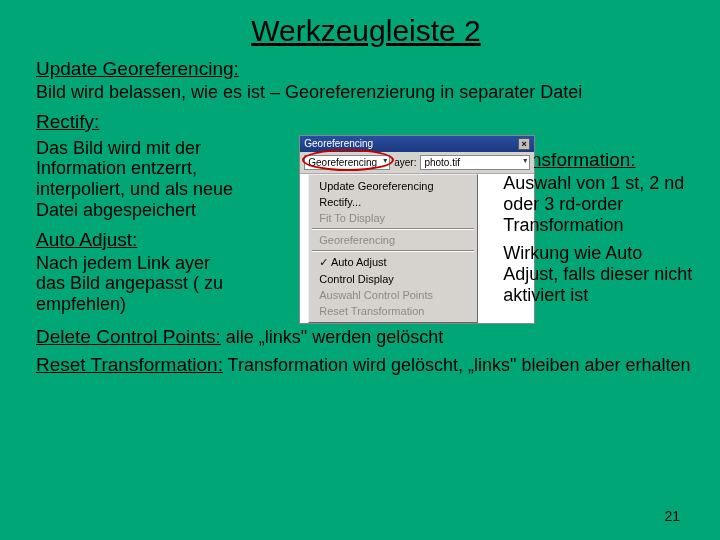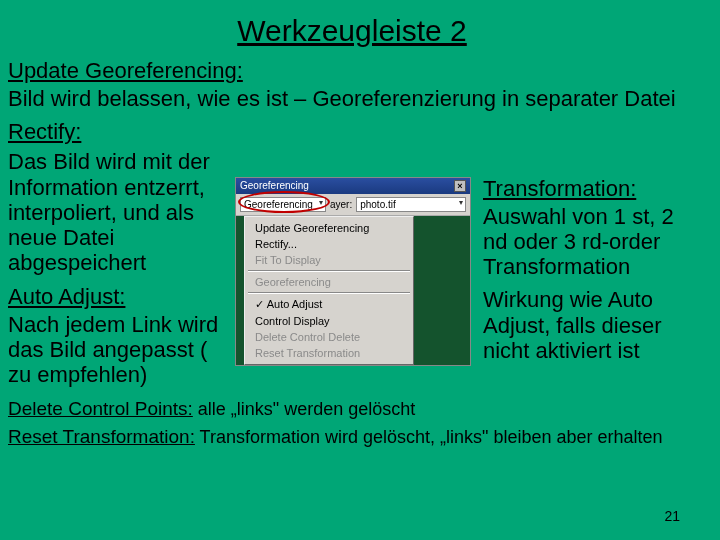--- a/index.html
+++ b/index.html
@@ -6,42 +6,43 @@
   body {
     margin: 0;
     width: 720px;
     height: 540px;
     background: #00a676;
     font-family: Arial, Helvetica, sans-serif;
     color: #000;
     position: relative;
     overflow: hidden;
   }
-  .slide { width: 720px; height: 540px; position: relative; padding: 10px 24px 0 8px; }
+  .slide { width: 720px; height: 540px; position: relative; padding: 10px 24px 0 36px; }
   .title {
     text-align: center;
     font-size: 30px;
     text-decoration: underline;
     margin: 4px 0 10px 0;
     font-weight: normal;
   }
-  .sec-label { font-size: 22px; text-decoration: underline; margin: 4px 0 2px 0; }
-  .body-text { font-size: 22px; margin: 2px 0 8px 0; line-height: 1.15; }
+  .sec-label { font-size: 19px; text-decoration: underline; margin: 4px 0 2px 0; }
+  .body-text { font-size: 18px; margin: 2px 0 8px 0; line-height: 1.15; }
   .cols { display: flex; gap: 12px; align-items: center; }
   .col-left { width: 215px; }
   .col-mid { width: 236px; }
   .col-right { width: 200px; }
 
   
   .shot {
     width: 236px;
-    background: #14532d;
+    background: #ffffff;
     border: 1px solid #888;
     font-family: Tahoma, Arial, sans-serif;
     font-size: 11px;
+    margin-left: 44px;
   }
   .shot .titlebar {
     background: linear-gradient(#2a4ea0, #1a3a80);
     color: #fff;
     padding: 2px 4px;
     font-size: 10px;
     display: flex;
     justify-content: space-between;
     align-items: center;
   }
@@ -111,21 +112,21 @@
   <div class="body-text">Bild wird belassen, wie es ist – Georeferenzierung in separater Datei</div>
 
   <div class="sec-label">Rectify:</div>
 
   <div class="cols">
 
     <div class="col-left">
       <div class="body-text">Das Bild wird mit der Information entzerrt, interpoliert, und als neue Datei abgespeichert</div>
 
       <div class="sec-label">Auto Adjust:</div>
-      <div class="body-text">Nach jedem Link wird das Bild angepasst ( zu empfehlen)</div>
+      <div class="body-text">Nach jedem Link ayer das Bild angepasst ( zu empfehlen)</div>
     </div>
 
     <div class="col-mid">
       <div class="shot">
         <div class="titlebar">
           <span>Georeferencing</span>
           <span class="close">×</span>
         </div>
         <div class="toolbar">
           <span class="dd">Georeferencing</span>
@@ -135,21 +136,21 @@
         </div>
         <div class="menu" id="shot-menu">
             <div class="menu-item">Update Georeferencing</div>
             <div class="menu-item">Rectify...</div>
             <div class="menu-item disabled">Fit To Display</div>
             <div class="sep"></div>
             <div class="menu-item disabled">Georeferencing</div>
             <div class="sep"></div>
             <div class="menu-item check">Auto Adjust</div>
             <div class="menu-item">Control Display</div>
-            <div class="menu-item disabled">Delete Control Delete</div>
+            <div class="menu-item disabled">Auswahl Control Points</div>
             <div class="menu-item disabled">Reset Transformation</div>
           </div>
       </div>
     </div>
 
     <div class="col-right">
       <div class="sec-label">Transformation:</div>
       <div class="body-text">Auswahl von 1 st, 2 nd oder 3 rd-order Transformation</div>
 
       <div class="body-text">Wirkung wie Auto Adjust, falls dieser nicht aktiviert ist</div>

